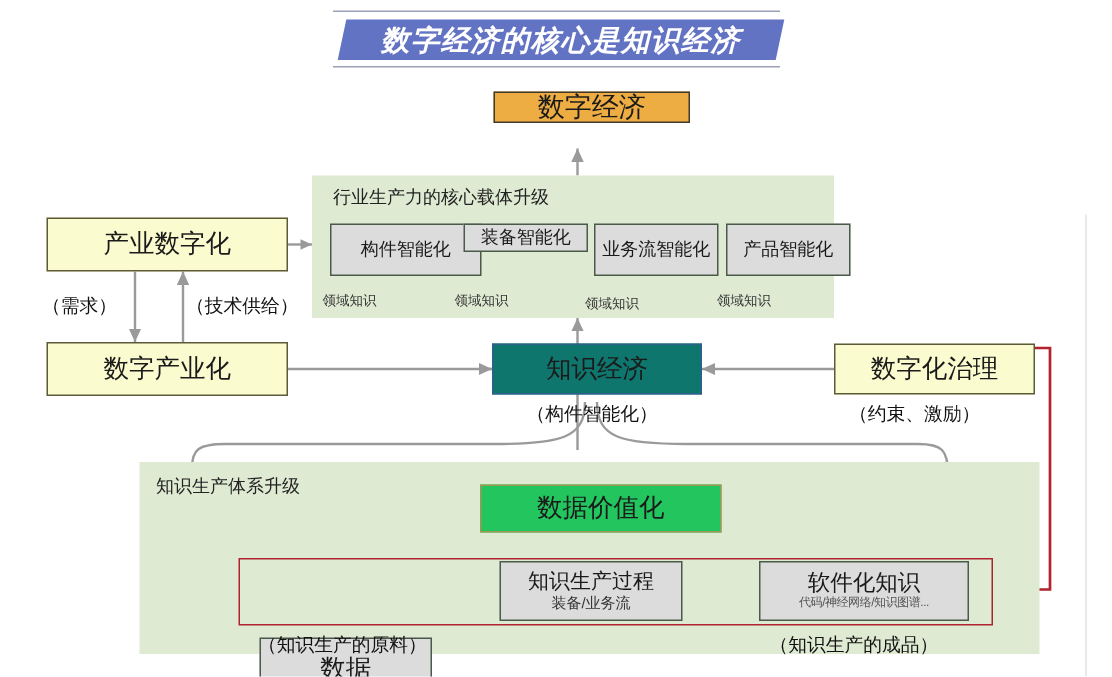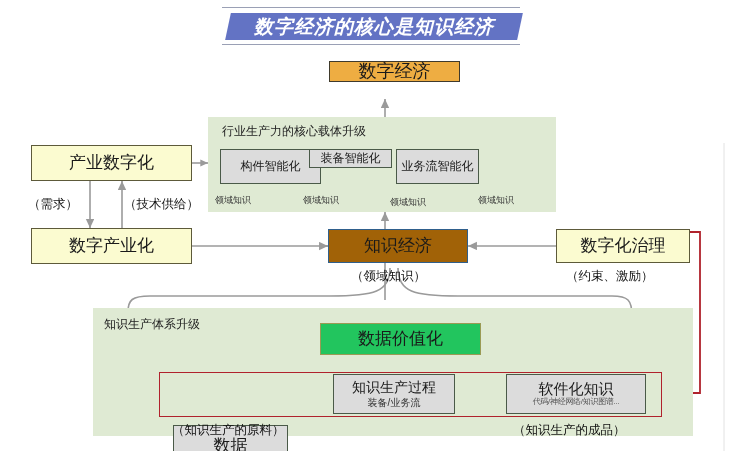--- a/index.html
+++ b/index.html
@@ -30,21 +30,21 @@
     position:absolute;box-sizing:border-box;
     display:flex;flex-direction:column;align-items:center;justify-content:center;
     text-align:center;line-height:1.1;
   }
   .box .main{white-space:nowrap;}
   .box .sub{white-space:nowrap;}
 
   .b-orange{background:#eead42;border:1.5px solid #3f3a2c;color:#1a1a1a;font-size:18px;}
   .b-yellow{background:#fbfbd0;border:1.5px solid #5d5a3a;color:#1a1a1a;font-size:17px;}
   .b-yellow2{background:#22c55e;border:1.5px solid #9a9a54;color:#1a1a1a;font-size:17px;}
-  .b-blue{background:#a16207;border:1.5px solid #2f5f8c;color:#1a1a1a;font-size:17px;}
+  .b-blue{background:#0f766e;border:1.5px solid #2f5f8c;color:#1a1a1a;font-size:17px;}
   .b-gray{background:#dcdcdc;border:1.5px solid #4a5a48;color:#1a1a1a;font-size:12px;}
   .b-gray-lg{background:#dcdcdc;border:1.5px solid #4a5a48;color:#1a1a1a;font-size:17px;}
   .b-gray-sub{background:#dcdcdc;border:1.5px solid #4a5a48;color:#1a1a1a;}
   .b-gray-sub .main{font-size:14px;}
   .b-gray-sub .sub{font-size:10px;color:#333;margin-top:1px;}
   .b-gray-sub2 .main{font-size:15px;}
   .b-gray-sub2 .sub{font-size:8px;color:#555;margin-top:1px;letter-spacing:-0.3px;}
 
   
   .panel{position:absolute;background:#dfead3;box-sizing:border-box;}
@@ -127,40 +127,43 @@
 
   <div class="box b-gray" style="left:220px;top:149px;width:101px;height:35px;">
     <span class="main">构件智能化</span>
   </div>
   <div class="box b-gray" style="left:309px;top:149px;width:83px;height:19px;">
     <span class="main">装备智能化</span>
   </div>
   <div class="box b-gray" style="left:396px;top:149px;width:83px;height:35px;">
     <span class="main">业务流智能化</span>
   </div>
+  <div class="box b-gray" style="left:484px;top:149px;width:83px;height:35px;">
+    <span class="main">产品智能化</span>
+  </div>
 
   <div class="note-sm" style="left:215px;top:194px;">领域知识</div>
   <div class="note-sm" style="left:303px;top:194px;">领域知识</div>
   <div class="note-sm" style="left:390px;top:196px;">领域知识</div>
   <div class="note-sm" style="left:478px;top:194px;">领域知识</div>
 
   <div class="box b-yellow" style="left:31px;top:145px;width:161px;height:36px;">
     <span class="main">产业数字化</span>
   </div>
   <div class="box b-yellow" style="left:31px;top:228px;width:161px;height:36px;">
     <span class="main">数字产业化</span>
   </div>
 
   <div class="note-md" style="left:28px;top:196px;">（需求）</div>
   <div class="note-md" style="left:124px;top:196px;">（技术供给）</div>
 
   <div class="box b-blue" style="left:328px;top:229px;width:140px;height:34px;">
     <span class="main">知识经济</span>
   </div>
-  <div class="note-md" style="left:351px;top:268px;">（领域知识）</div>
+  <div class="note-md" style="left:351px;top:268px;">（构件智能化）</div>
 
   <div class="box b-yellow" style="left:556px;top:229px;width:134px;height:34px;">
     <span class="main">数字化治理</span>
   </div>
   <div class="note-md" style="left:566px;top:268px;">（约束、激励）</div>
 
   <div class="panel" style="left:93px;top:308px;width:600px;height:128px;"></div>
   <div class="panel-label" style="left:104px;top:316px;">知识生产体系升级</div>
 
   <div class="box b-yellow2" style="left:320px;top:323px;width:161px;height:32px;">

